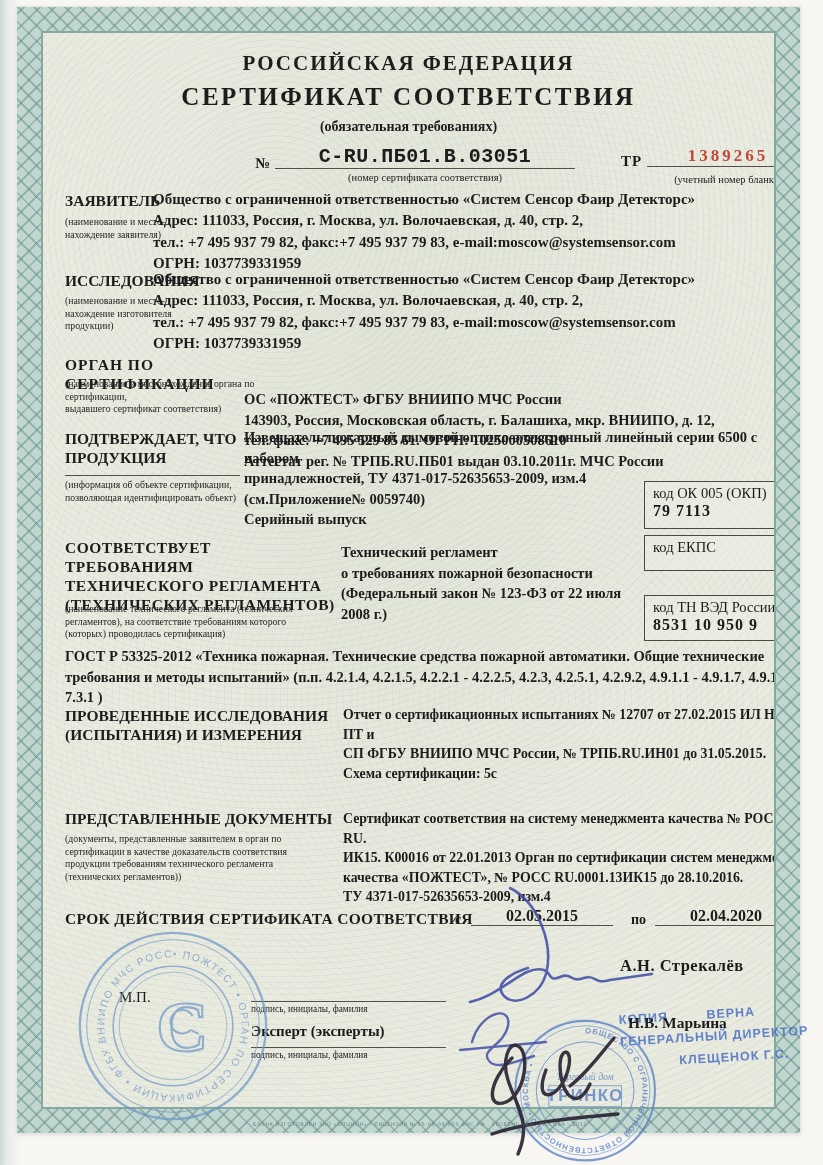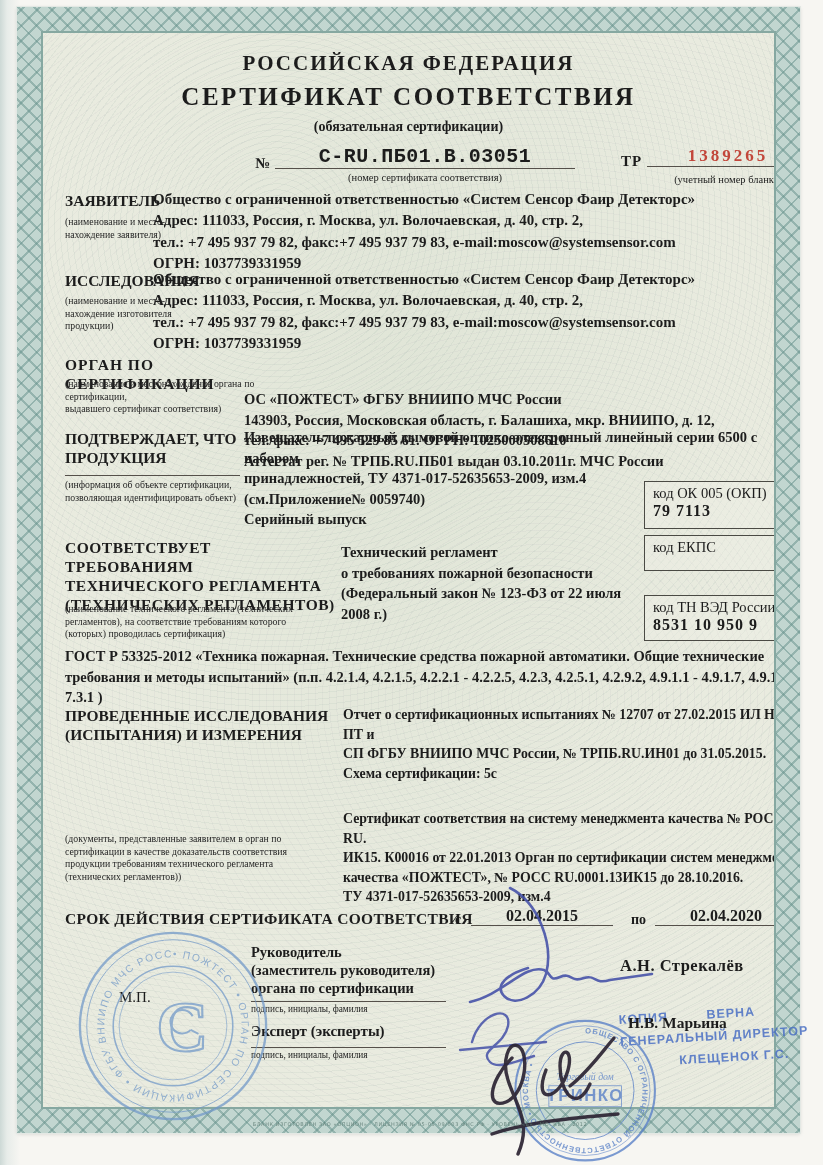--- a/index.html
+++ b/index.html
@@ -60,21 +60,21 @@
 </head>
 <body>
 
 <div class="page">
 
   <div class="cert">
     <div class="cert-inner">
 
       <div class="abs ctr title1" style="top:18px;left:0;">РОССИЙСКАЯ ФЕДЕРАЦИЯ</div>
       <div class="abs ctr title2" style="top:50px;left:0;">СЕРТИФИКАТ СООТВЕТСТВИЯ</div>
-      <div class="abs ctr subtitle" style="top:86px;left:0;">(обязательная сертификации)</div>
+      <div class="abs ctr subtitle" style="top:86px;left:0;">(обязательная требованиях)</div>
 
       <div class="abs b" style="top:122px;left:212px;font-size:15px;">№</div>
       <div class="abs ctr certnum numline" style="top:112px;left:232px;width:300px;font-family:Liberation Mono, monospace;">C-RU.ПБ01.В.03051</div>
       <div class="abs ctr cap" style="top:139px;left:232px;width:300px;">(номер сертификата соответствия)</div>
 
       <div class="abs b" style="top:120px;left:578px;font-size:15px;letter-spacing:1px;">ТР</div>
       <div class="abs ctr blanknum numline" style="top:113px;left:604px;width:162px;">1389265</div>
       <div class="abs ctr cap" style="top:141px;left:604px;width:162px;">(учетный номер бланка)</div>
 
       <div class="abs flabel" style="top:159px;left:22px;">ЗАЯВИТЕЛЬ</div>
@@ -136,38 +136,36 @@
       </div>
 
       <div class="abs fbody" style="top:613px;left:22px;width:735px;">ГОСТ Р 53325-2012 «Техника пожарная. Технические средства пожарной автоматики. Общие технические требования и методы испытаний» (п.п. 4.2.1.4, 4.2.1.5, 4.2.2.1 - 4.2.2.5, 4.2.3, 4.2.5.1, 4.2.9.2, 4.9.1.1 - 4.9.1.7, 4.9.1.11, 7.3.1 )</div>
 
       <div class="abs flabel pre" style="top:674px;left:22px;width:280px;">ПРОВЕДЕННЫЕ ИССЛЕДОВАНИЯ
 (ИСПЫТАНИЯ) И ИЗМЕРЕНИЯ</div>
       <div class="abs fbody pre" style="top:672px;left:300px;width:460px;font-size:13.8px;">Отчет о сертификационных испытаниях № 12707 от 27.02.2015 ИЛ НИЦ ПТ и
 СП ФГБУ ВНИИПО МЧС России, № ТРПБ.RU.ИН01 до 31.05.2015.
 Схема сертификации: 5с</div>
 
+      <div class="abs flabel" style="top:777px;left:22px;width:280px;">ПРЕДСТАВЛЕННЫЕ ДОКУМЕНТЫ</div>
       <div class="abs fsub pre" style="top:800px;left:22px;width:250px;">(документы, представленные заявителем в орган по
 сертификации в качестве доказательств соответствия
 продукции требованиям технического регламента
 (технических регламентов))</div>
       <div class="abs fbody pre" style="top:776px;left:300px;width:460px;font-size:13.8px;">Сертификат соответствия на систему менеджмента качества № РОСС RU.
 ИК15. К00016 от 22.01.2013 Орган по сертификации систем менеджмента
 качества «ПОЖТЕСТ», № РОСС RU.0001.13ИК15 до 28.10.2016.
 ТУ 4371-017-52635653-2009, изм.4</div>
 
       <div class="abs b" style="top:877px;left:22px;font-size:15.5px;letter-spacing:.3px;">СРОК ДЕЙСТВИЯ СЕРТИФИКАТА СООТВЕТСТВИЯ</div>
       <div class="abs b" style="top:879px;left:412px;font-size:14px;">с</div>
-      <div class="abs datefield" style="top:874px;left:428px;width:142px;">02.04.2015</div>
+      <div class="abs datefield" style="top:874px;left:428px;width:142px;">02.05.2015</div>
       <div class="abs b" style="top:879px;left:588px;font-size:14px;">по</div>
       <div class="abs datefield" style="top:874px;left:612px;width:142px;">02.04.2020</div>
 
-      <div class="abs b pre" style="top:910px;left:208px;width:210px;font-size:14.5px;line-height:1.25;">Руководитель
-(заместитель руководителя)
-органа  по  сертификации</div>
       <div class="abs sigline" style="top:968px;left:208px;width:195px;"></div>
       <div class="abs tiny" style="top:971px;left:208px;">подпись, инициалы, фамилия</div>
 
       <div class="abs b" style="top:990px;left:208px;font-size:15px;">Эксперт (эксперты)</div>
       <div class="abs sigline" style="top:1014px;left:208px;width:195px;"></div>
       <div class="abs tiny" style="top:1017px;left:208px;">подпись, инициалы, фамилия</div>
 
       <div class="abs" style="top:956px;left:56px;font-size:15px;margin-left:20px;">М.П.</div>
 
     </div>

